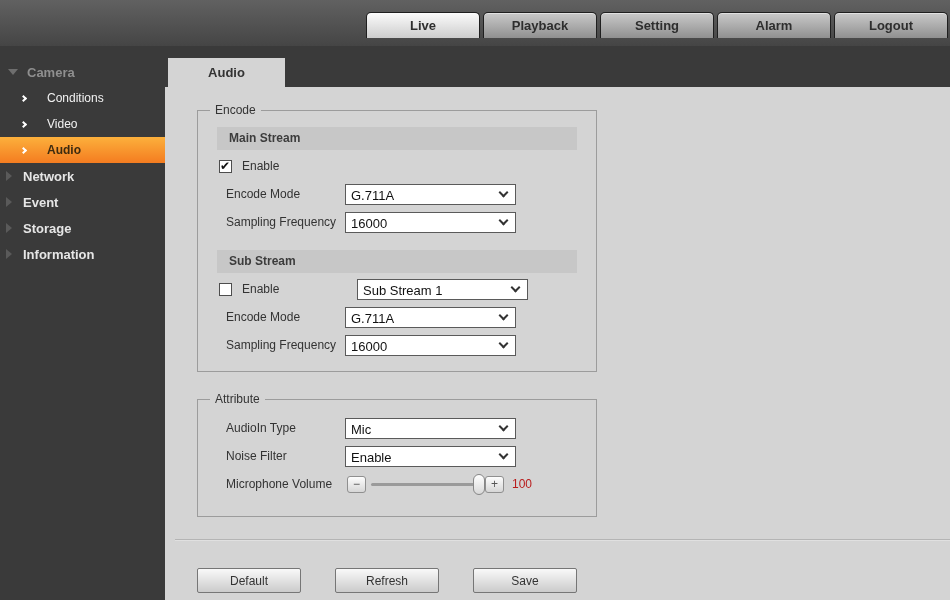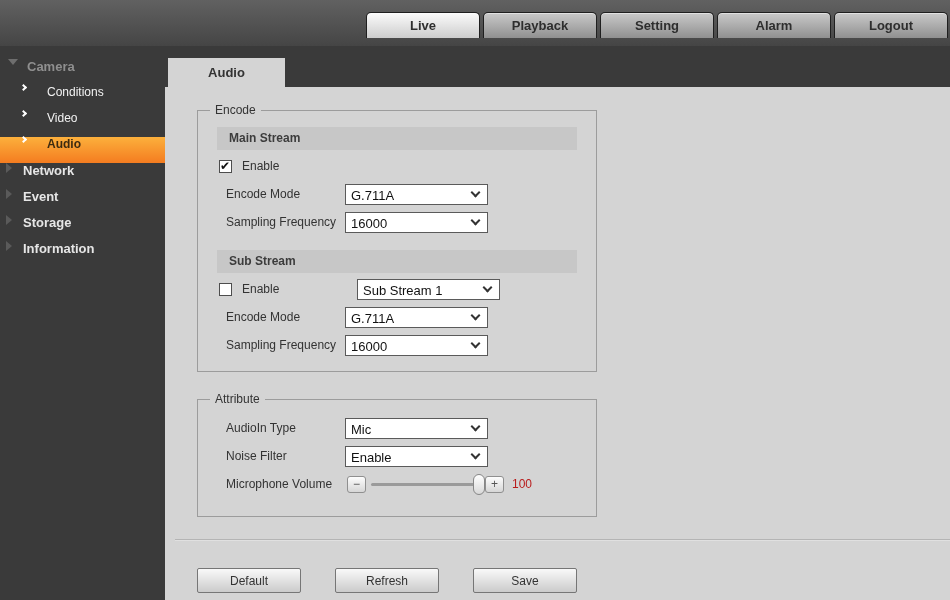--- a/index.html
+++ b/index.html
@@ -15,21 +15,21 @@
           border-radius:5px 5px 0 0; background:linear-gradient(#c9c9c9,#909090);
           font-size:13px; font-weight:bold; color:#2e2e2e; text-align:center; line-height:25px;
           box-shadow:inset 0 1px 0 rgba(255,255,255,.45); cursor:pointer; }
   .htab.active { background:linear-gradient(#fbfbfb,#cdcdcd); }
 
   
   .body-row { flex:1; display:flex; min-height:0; }
 
   
   .sidebar { width:165px; background:#3a3a3a; padding-top:13px; flex:0 0 auto; }
-  .nav-cat, .nav-sub { height:26px; display:flex; cursor:pointer; }
+  .nav-cat, .nav-sub { height:26px; display:flex; align-items:center; cursor:pointer; }
   .nav-cat { padding-left:8px; }
   .nav-sub { padding-left:21px; }
   .cat-label { font-size:13px; font-weight:bold; color:#e6e6e6; margin-left:9px; }
   .cat-label.dim { color:#8f8f8f; }
   .sub-label { font-size:12px; color:#f2f2f2; margin-left:21px; }
   .tri-down { width:0; height:0; border-left:5px solid transparent; border-right:5px solid transparent;
               border-top:6px solid #6e6e6e; }
   .tri-right { width:0; height:0; border-top:5px solid transparent; border-bottom:5px solid transparent;
                border-left:6px solid #5a5a5a; margin-left:-2px; margin-right:2px; }
   .chev { width:5px; height:5px; border-top:2px solid #fff; border-right:2px solid #fff;
@@ -52,21 +52,21 @@
   .stream-bar { margin:8px 19px 2px 19px; height:23px; background:#c7c7c7; line-height:23px;
                 padding-left:12px; font-size:12px; font-weight:bold; color:#3c3c3c; }
   .form-row { display:flex; align-items:center; height:28px; }
   .flabel { margin-left:28px; width:119px; font-size:12px; color:#333; }
   .cb-row { padding-left:21px; }
   .cb { appearance:none; -webkit-appearance:none; width:13px; height:13px; background:#fff;
         border:1px solid #4d4d4d; position:relative; cursor:pointer; flex:0 0 auto; }
   .cb:checked::after { content:"\2714"; position:absolute; left:0px; top:-2px; font-size:12px; color:#111; }
   .cb-label { margin-left:10px; width:112px; font-size:12px; color:#333; }
 
-  .selbox { width:143px; height:21px; background:#fff; border:1px solid #5a5a5a; position:relative;
+  .selbox { width:171px; height:21px; background:#fff; border:1px solid #5a5a5a; position:relative;
             cursor:pointer; }
   .selval { display:block; font-size:13px; color:#111; padding:1px 20px 0 5px; line-height:19px;
             white-space:nowrap; overflow:hidden; }
   .sel-arrow { position:absolute; right:8px; top:4px; width:7px; height:7px;
                border-right:2px solid #333; border-bottom:2px solid #333; transform:rotate(45deg);
                pointer-events:none; }
 
   
   .vol-wrap { display:flex; align-items:center; height:28px; }
   .vol-btn { width:19px; height:17px; border:1px solid #8f8f8f; border-radius:3px;

